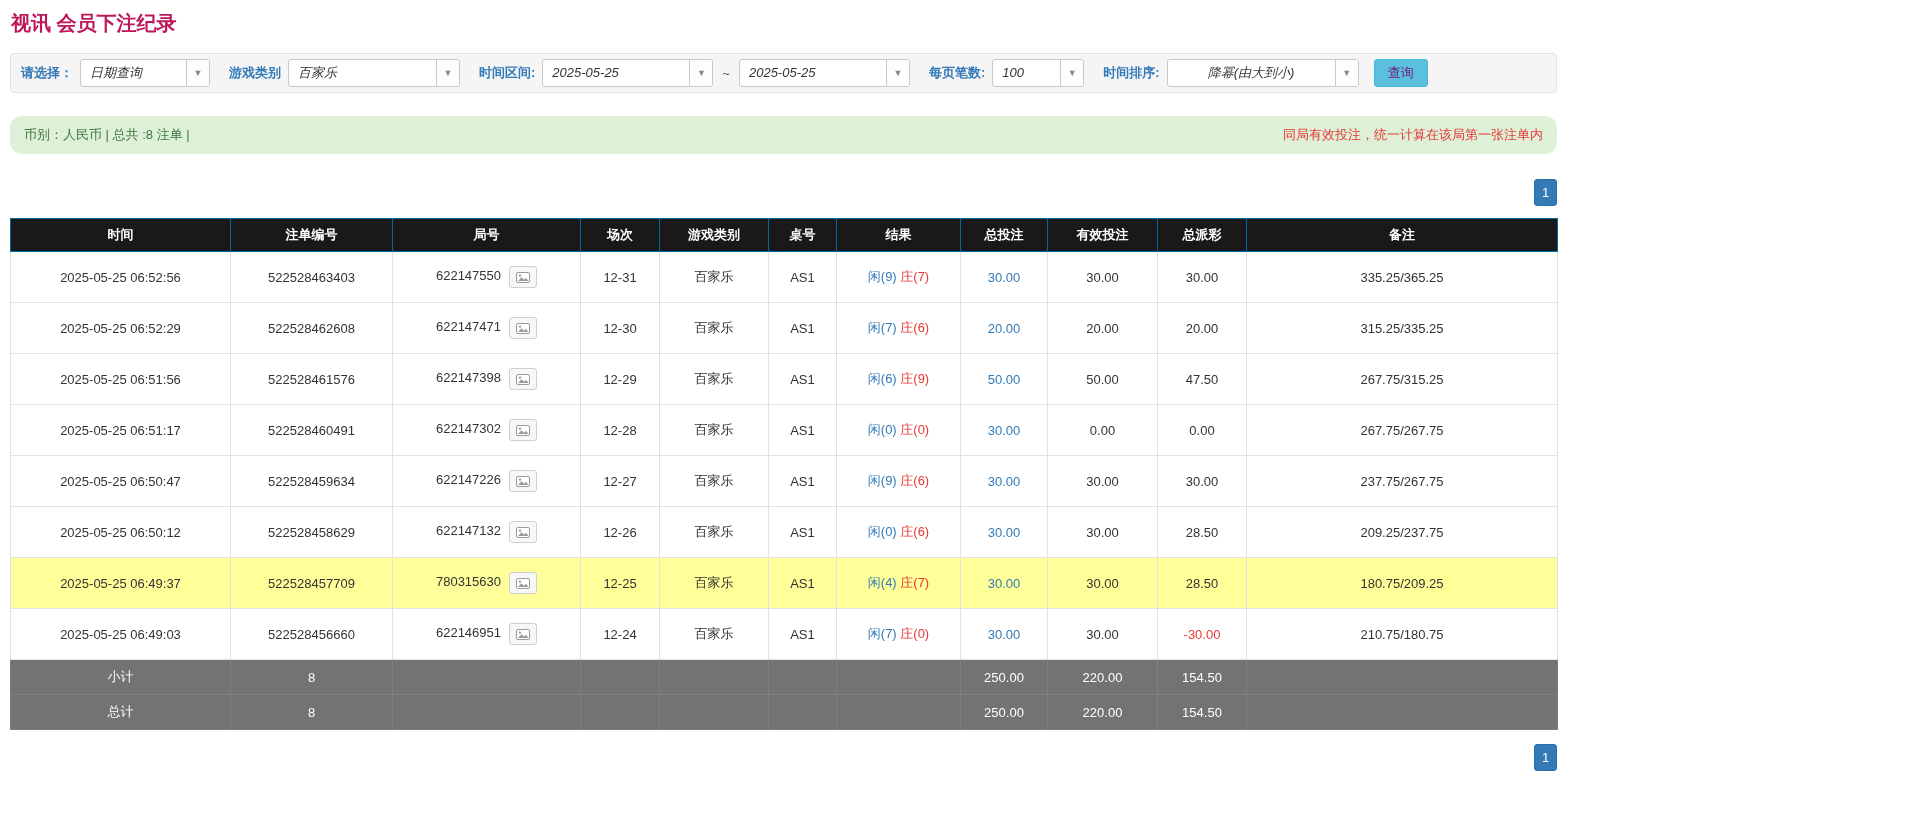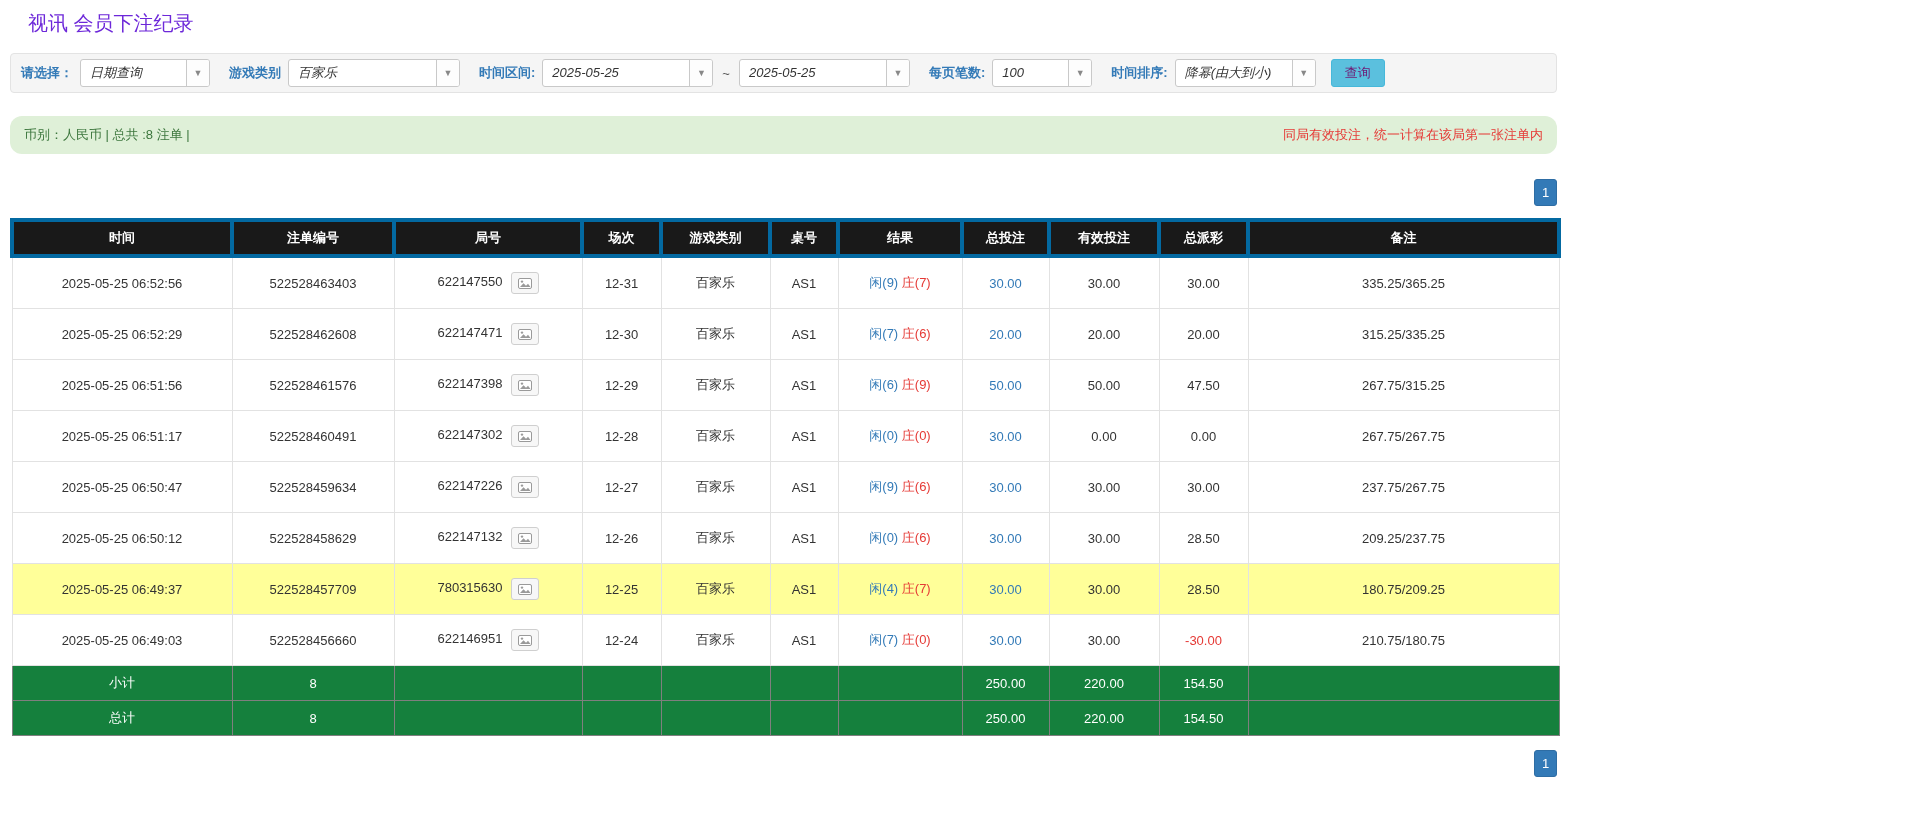--- a/index.html
+++ b/index.html
@@ -7,21 +7,21 @@
   body {
     font-family: "Liberation Sans", "DejaVu Sans", sans-serif;
     font-size: 13px;
     color: #333;
     width: 1919px;
     height: 835px;
     overflow: hidden;
   }
   .container { width: 1547px; margin: 10px 0 0 10px; }
 
-  .page-title { font-size: 20px; font-weight: 400; color: #6d28d9; margin: 6px 0 16px 18px; }
+  .page-title { font-size: 20px; font-weight: 700; color: #be185d; margin: 6px 0 16px 1px; }
 
   
   .filter-bar {
     background: #f5f5f5;
     border: 1px solid #e3e3e3;
     border-radius: 4px;
     padding: 6px 10px;
     display: flex;
     align-items: center;
     gap: 7px;
@@ -46,22 +46,22 @@
     color: #888;
     display: flex; align-items: center; justify-content: center;
     background: #fdfdfd;
     cursor: pointer;
     font-size: 9px;
     flex: none;
   }
   .w-query { width: 130px; }
   .w-game  { width: 172px; }
   .w-date  { width: 171px; }
-  .w-size  { width: 100px;  }
-  .w-sort  { width: 141px; }
+  .w-size  { width: 92px;  }
+  .w-sort  { width: 192px; text-align: center; }
   .tilde { color: #555; margin: 0 2px; }
   .search-btn {
     background: #5bc0de;
     border: 1px solid #46b8da;
     color: #701a75;
     border-radius: 3px;
     height: 28px;
     padding: 0 13px;
     font-size: 13px;
     cursor: pointer;
@@ -100,36 +100,36 @@
   }
 
   
   table { width: 100%; border-collapse: collapse; table-layout: fixed; }
   thead th {
     background: #191919;
     color: #fff;
     font-weight: bold;
     padding: 7px 4px;
     font-size: 13px;
-    border: 4px solid #0369a1;
+    border: 1px solid #0369a1;
     text-align: center;
   }
   tbody td {
     text-align: center;
     padding: 14px 4px;
     border: 1px solid #e2e2e2;
     background: #fff;
     font-size: 13px;
     color: #333;
     overflow: hidden;
     white-space: nowrap;
   }
   tbody tr.highlight td { background: #ffff99; }
   tfoot td {
-    background: #15803d;
+    background: #737373;
     color: #fff;
     padding: 8px 4px;
     border: 1px solid #7f7f7f;
     text-align: center;
     font-size: 13px;
   }
   .res-player { color: #337ab7; }
   .res-banker { color: #e53935; }
   .bet-link { color: #337ab7; text-decoration: none; cursor: pointer; }
   .neg { color: #e53935; }

